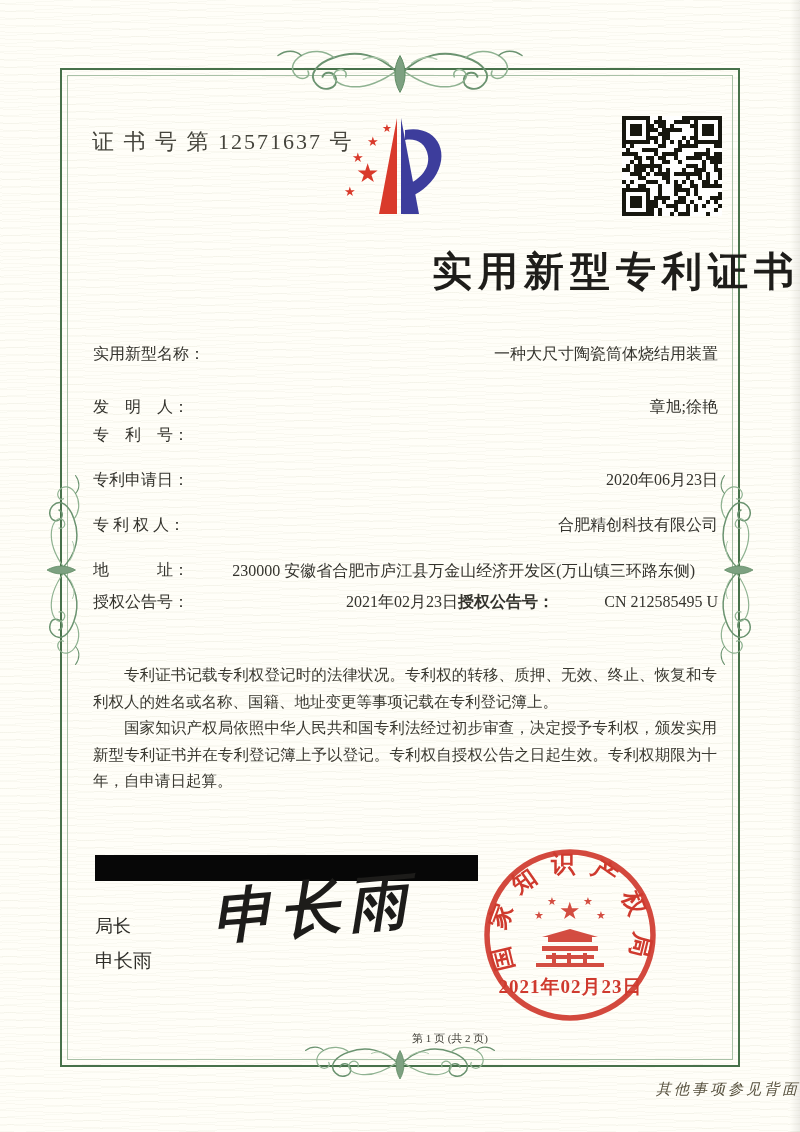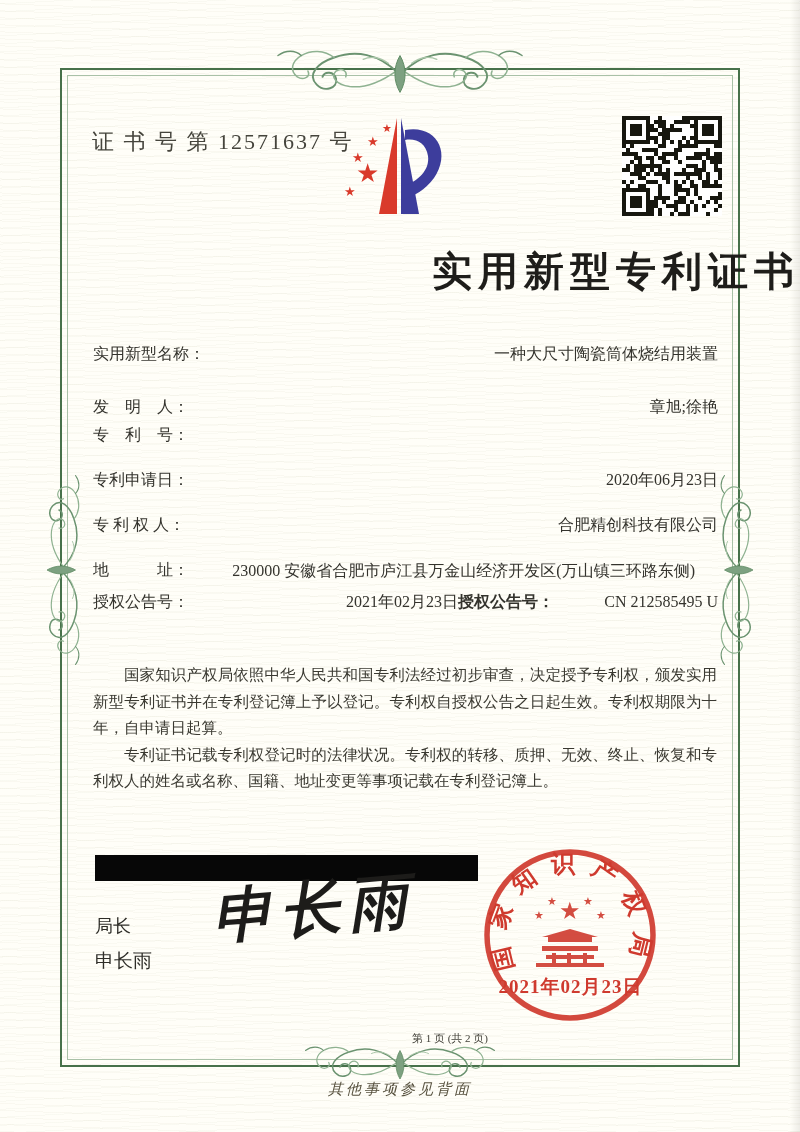--- a/index.html
+++ b/index.html
@@ -38,21 +38,21 @@
   #paragraphs p{margin:0;text-indent:2em;}
   #redaction-bar{left:95px;top:855px;width:383px;height:26px;background:#070707;}
   #sig-title{left:95px;top:914px;font-size:18px;color:#2e2d28;}
   #sig-name{left:95px;top:948px;font-size:19px;color:#2e2d28;}
   #sig-hand{left:212px;top:868px;width:230px;font-size:60px;font-weight:bold;font-style:italic;
     letter-spacing:8px;color:#1d1c1a;transform:rotate(-5deg);white-space:nowrap;}
   #seal-box{left:470px;top:835px;width:200px;height:200px;}
   #seal-date{left:488px;top:974px;width:165px;text-align:center;font-size:19px;font-weight:bold;
     color:#cf3a2e;letter-spacing:1px;}
   #page-info{left:62px;top:1031px;width:776px;text-align:center;font-size:11px;color:#403f37;}
-  #back-note{left:0;top:1080px;width:100%;text-align:center;font-size:15px;font-style:italic;
+  #back-note{left:0;top:1080px;width:100%;text-align:right;font-size:15px;font-style:italic;
     color:#57513e;letter-spacing:3px;}
   #logo-box{left:338px;top:110px;width:124px;height:120px;}
   #qr-box{left:622px;top:116px;width:100px;height:100px;}
 </style>
 </head>
 <body>
 
 <svg width="0" height="0" style="position:absolute">
   <defs>
     <symbol id="flourish" viewBox="0 0 260 64">
@@ -466,22 +466,22 @@
         <span class="fvalue">2021年02月23日</span>
       </span>
       <span class="pairR">
         <span class="flabel">授权公告号：</span>
         <span class="fvalue">CN 212585495 U</span>
       </span>
     </div>
   </div>
 
   <div id="paragraphs" class="abs">
+    <p>专利证书记载专利权登记时的法律状况。专利权的转移、质押、无效、终止、恢复和专利权人的姓名或名称、国籍、地址变更等事项记载在专利登记簿上。</p>
     <p>国家知识产权局依照中华人民共和国专利法经过初步审查，决定授予专利权，颁发实用新型专利证书并在专利登记簿上予以登记。专利权自授权公告之日起生效。专利权期限为十年，自申请日起算。</p>
-    <p>专利证书记载专利权登记时的法律状况。专利权的转移、质押、无效、终止、恢复和专利权人的姓名或名称、国籍、地址变更等事项记载在专利登记簿上。</p>
   </div>
 
   <div id="redaction-bar" class="abs"></div>
 
   <div id="sig-title" class="abs">局长</div>
   <div id="sig-name" class="abs">申长雨</div>
   <div id="sig-hand" class="abs">申长雨</div>
 
   <svg id="seal-box" class="abs" viewBox="0 0 200 200">
     <defs>

